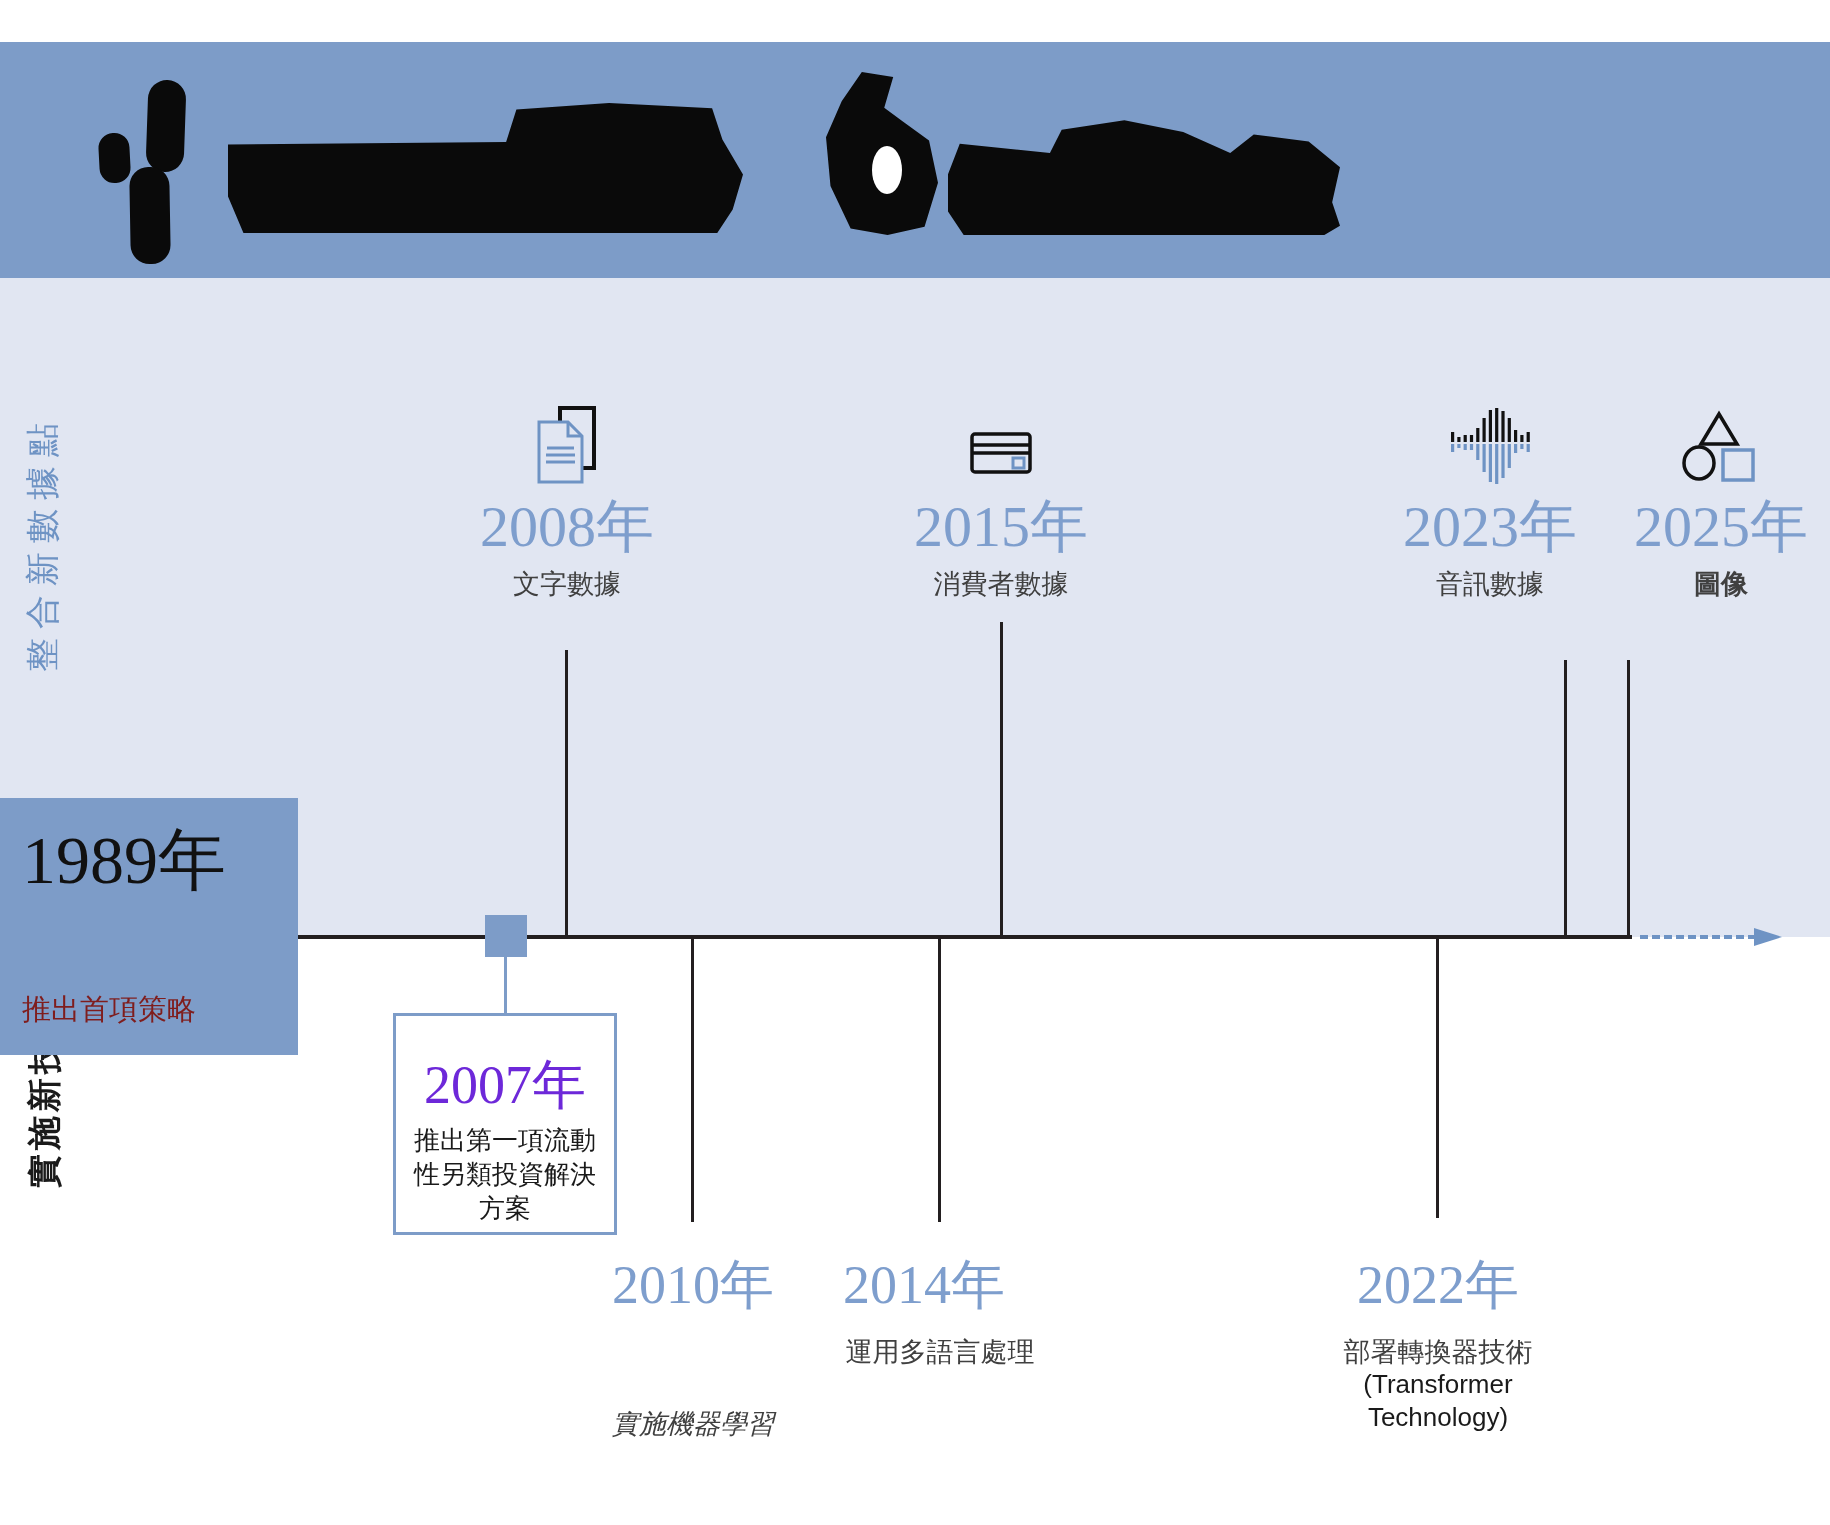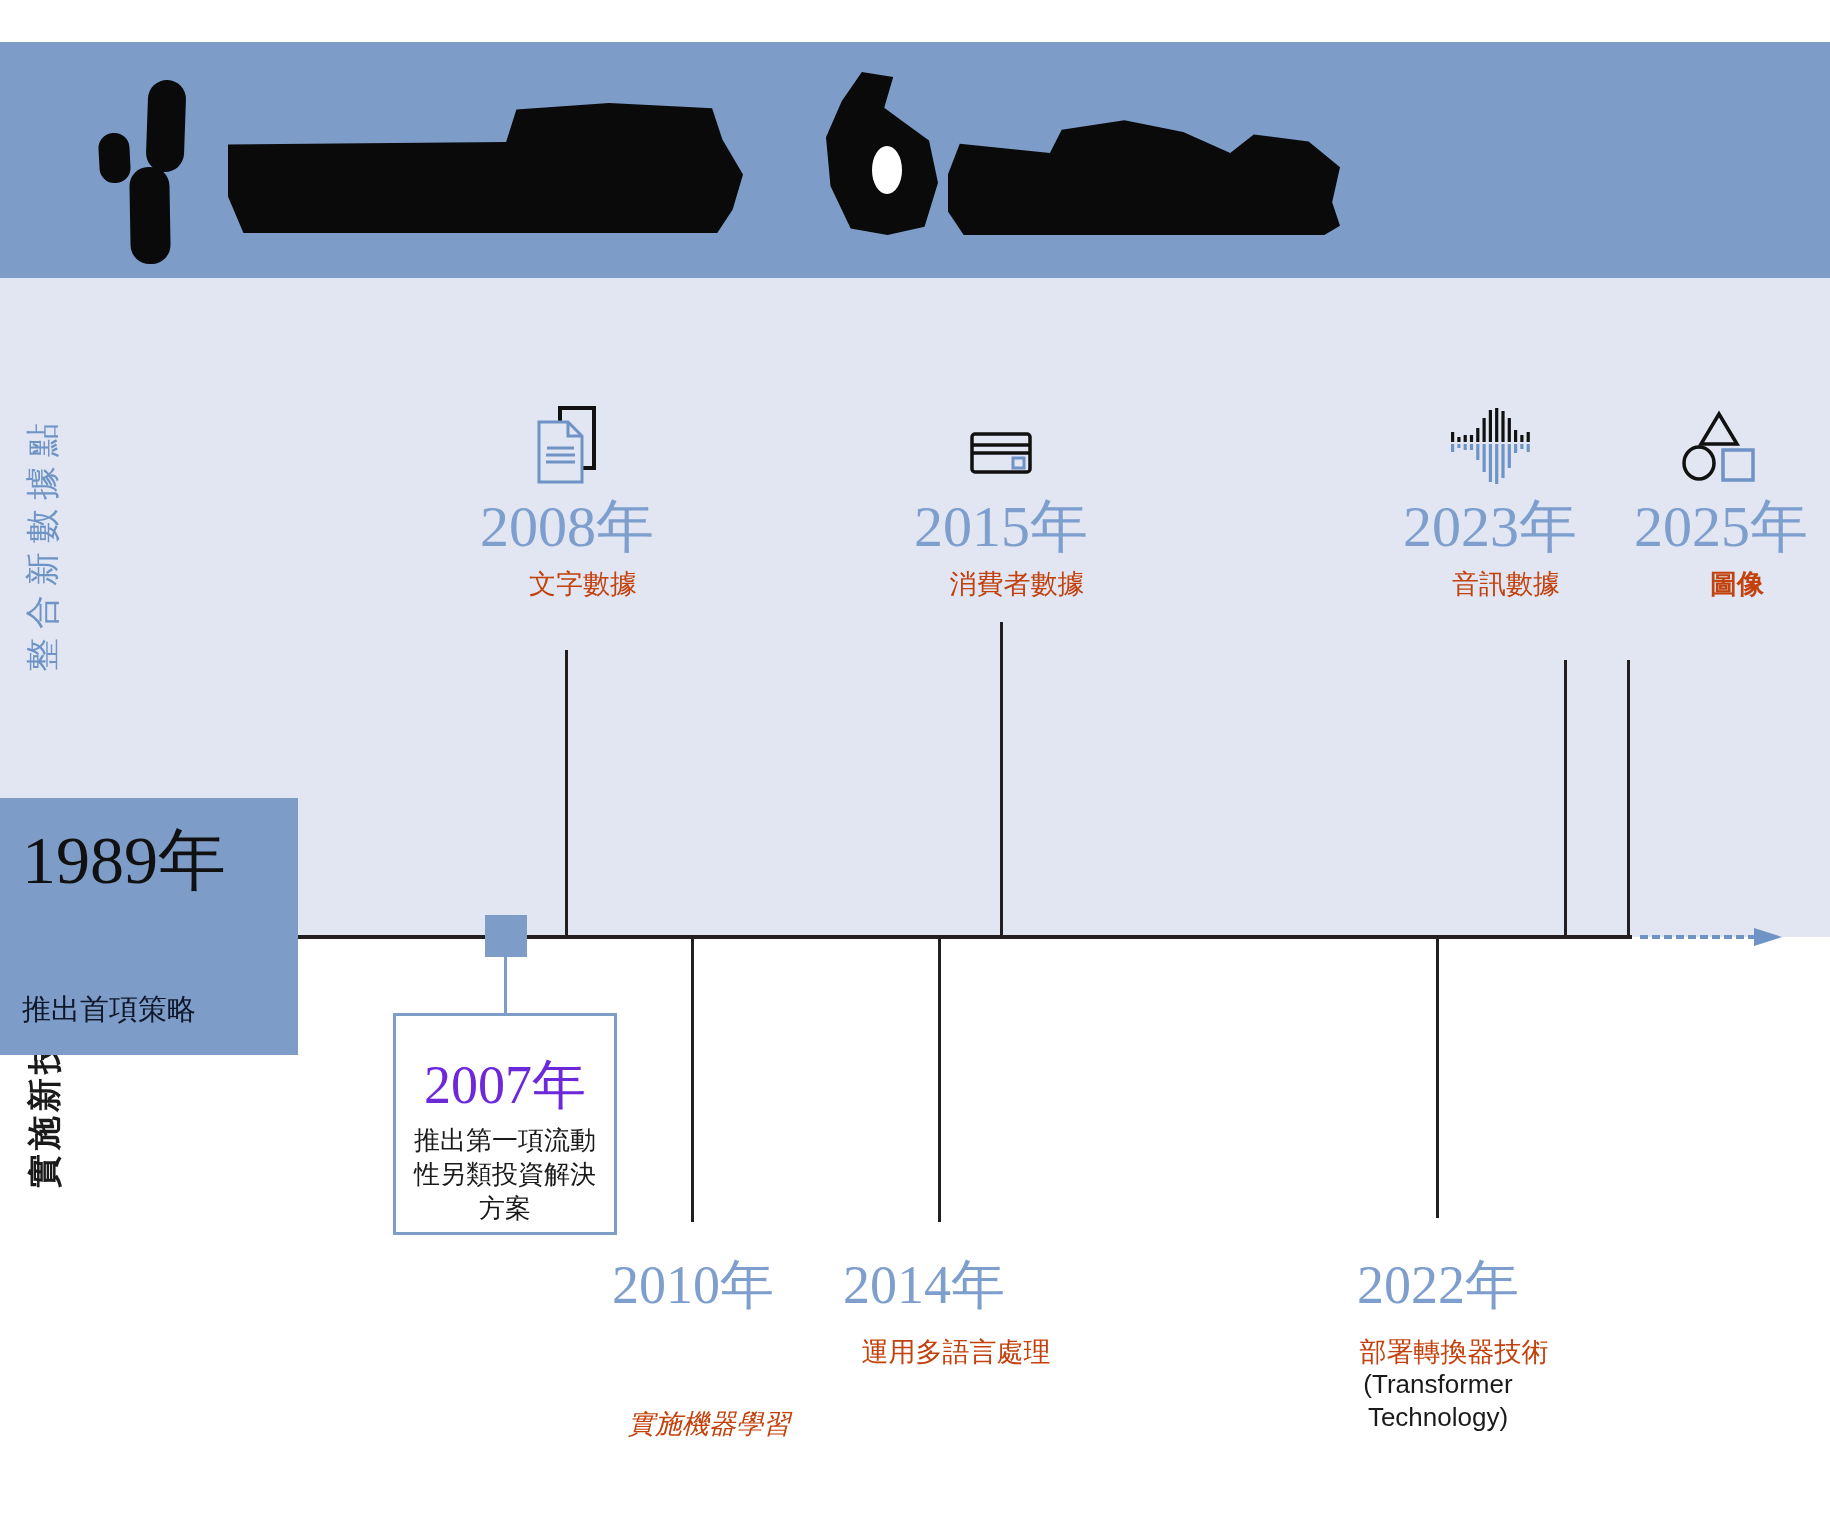--- a/index.html
+++ b/index.html
@@ -14,33 +14,33 @@
   .panel{left:0;top:278px;width:1830px;height:659px;background:#e1e6f2;}
   
   .vlabel{transform:rotate(-90deg);transform-origin:0 0;white-space:nowrap;}
   .vlabel.blue{color:#6e93c4;font-size:34px;font-weight:500;letter-spacing:9px;}
   .vlabel.black{color:#1a1a1a;font-size:34px;font-weight:600;letter-spacing:4px;}
   
   .year{font-family:"Liberation Serif","DejaVu Serif",serif;color:#7e9ecd;font-weight:400;
         white-space:nowrap;transform:translateX(-50%);text-align:center;}
   .year.top{font-size:58px;line-height:1;}
   .year.bottom{font-size:54px;line-height:1;}
-  .sublabel{color:#c2410c;font-size:27px;white-space:nowrap;transform:translateX(-50%);text-align:center;margin-left:16px;}
+  .sublabel{color:#404040;font-size:27px;white-space:nowrap;transform:translateX(-50%);text-align:center;}
   .icon{transform:translateX(-50%);}
   
   .vline{width:3px;background:#231f20;}
   .timeline{left:0;top:935px;width:1632px;height:4px;background:#231f20;}
   .dashline{left:1640px;top:935px;width:116px;height:0;border-top:4px dashed #6e93c4;}
   .arrowhead{left:1754px;top:928px;width:0;height:0;border-left:28px solid #6e93c4;
              border-top:9px solid transparent;border-bottom:9px solid transparent;}
   
   .origin-box{left:0;top:798px;width:298px;height:257px;background:#7d9cc8;z-index:4;}
   .origin-year{position:absolute;left:22px;top:28px;font-family:"Liberation Serif","DejaVu Serif",serif;
                font-size:68px;color:#111;line-height:1;}
-  .origin-label{position:absolute;left:22px;top:192px;font-size:29px;color:#0f172a;}
+  .origin-label{position:absolute;left:22px;top:192px;font-size:29px;color:#7f1d1d;}
   
   .marker{left:485px;top:915px;width:42px;height:42px;background:#7d9cc8;z-index:5;}
   .marker-stem{left:504px;top:957px;width:3px;height:58px;background:#7d9cc8;z-index:5;}
   .m-box{left:393px;top:1013px;width:218px;height:216px;background:#ffffff;border:3px solid #7d9cc8;
          text-align:center;z-index:5;}
   .m-year{font-family:"Liberation Serif","DejaVu Serif",serif;font-size:54px;color:#6d28d9;
           margin-top:42px;line-height:1;}
   .m-label{font-size:26px;color:#1a1a1a;line-height:1.3;margin-top:12px;padding:0 10px;}
   .b-en{color:#1a1a1a;font-size:26px;line-height:1.25;width:210px;transform:translateX(-50%);text-align:center;}
 </style>

